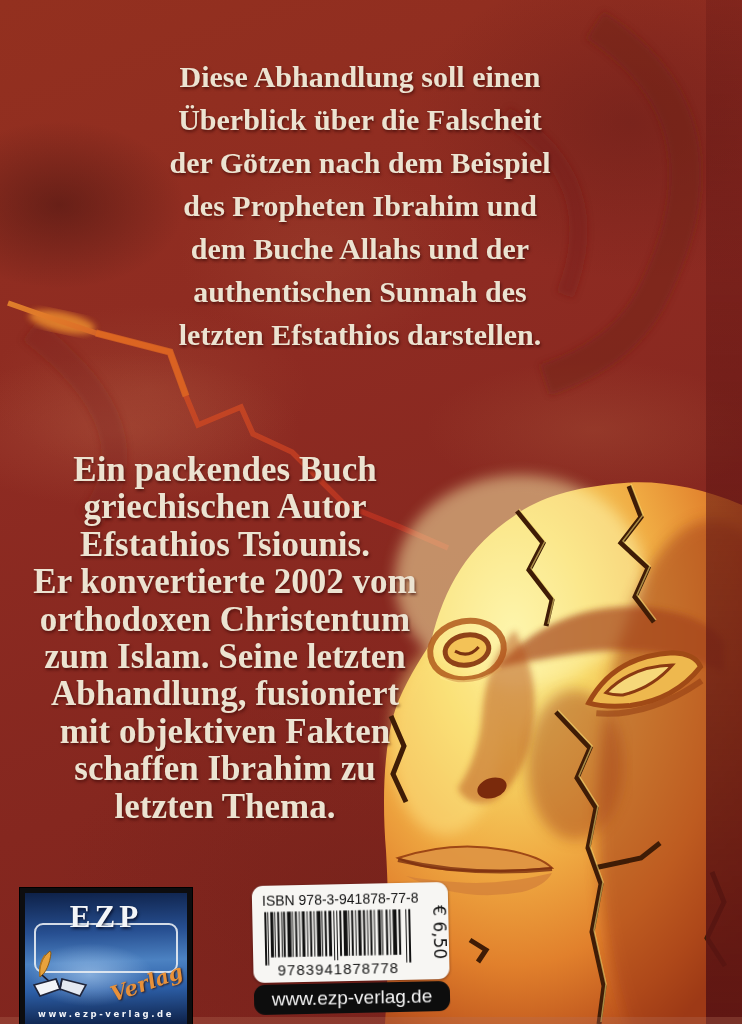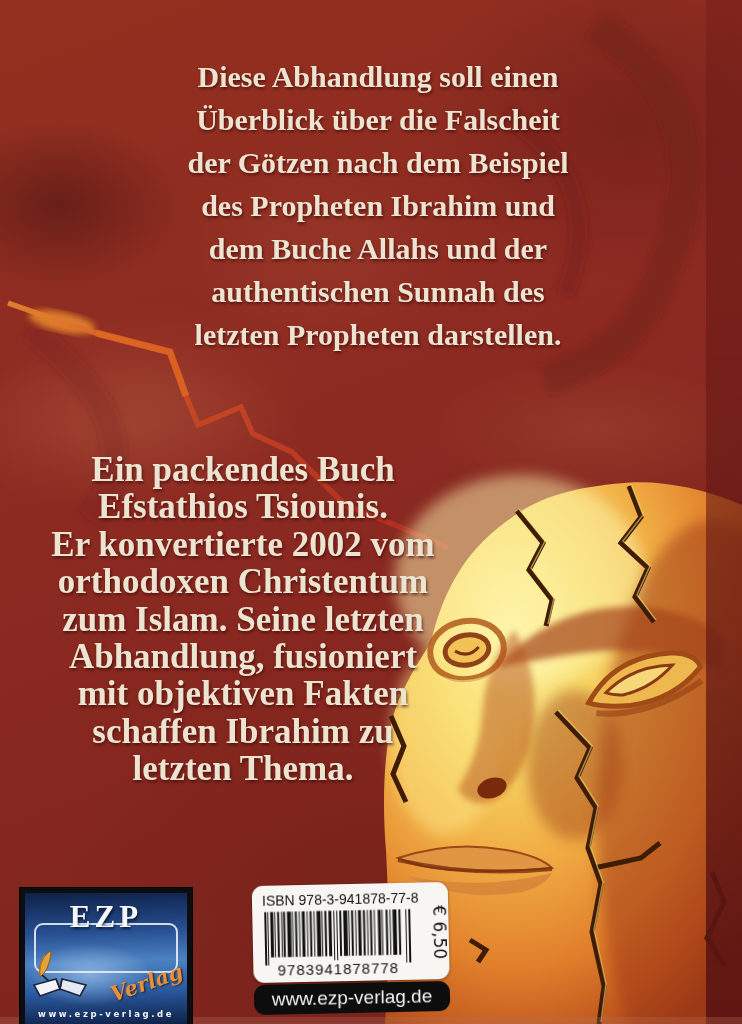--- a/index.html
+++ b/index.html
@@ -12,21 +12,21 @@
       radial-gradient(ellipse 200px 140px at 43% 25%, rgba(165,80,55,.28), transparent 70%),
       radial-gradient(ellipse 240px 100px at 80% 42%, rgba(175,92,62,.30), transparent 70%),
       radial-gradient(ellipse 230px 120px at 20% 38%, rgba(175,92,62,.25), transparent 70%),
       radial-gradient(ellipse 300px 220px at 85% 12%, rgba(96,26,22,.45), transparent 72%),
       radial-gradient(ellipse 420px 300px at 50% 88%, rgba(110,32,24,.45), transparent 75%),
       linear-gradient(160deg, #93301f 0%, #8e2b22 35%, #85271f 65%, #7c231d 100%);
   }
   .art{position:absolute;inset:0;pointer-events:none;}
   
   .blurb{position:absolute;text-align:center;color:#ece3d1;font-weight:700;
-    text-shadow:1px 2px 3px rgba(55,8,6,.65);margin-left:18px;}
+    text-shadow:1px 2px 3px rgba(55,8,6,.65);}
   .blurb-top{top:55px;left:75px;width:570px;font-size:30px;line-height:43px;}
   .blurb-author{top:451px;left:5px;width:440px;font-size:35px;line-height:37.4px;}
   
   .logo{position:absolute;left:20px;top:888px;width:148px;height:118px;
     background:#0d0d0f;padding:12px;box-shadow:0 0 0 1px #000;}
   .logo-blue{position:absolute;inset:5px;overflow:hidden;
     background:
       radial-gradient(ellipse 90px 45px at 40% 62%, rgba(190,220,250,.55), transparent 70%),
       linear-gradient(178deg,#0e2148 0%,#274f91 30%,#4c82c2 52%,#2c5ea6 72%,#0d1f45 100%);}
   .logo-wordframe{position:absolute;left:9px;right:9px;top:30px;height:46px;
@@ -159,25 +159,26 @@
     <rect x="0" y="1017" width="742" height="7" fill="#b5715a" opacity="0.3"></rect>
   </svg>
 
   <div class="blurb blurb-top">
     <div>Diese Abhandlung soll einen</div>
     <div>Überblick über die Falscheit</div>
     <div>der Götzen nach dem Beispiel</div>
     <div>des Propheten Ibrahim und</div>
     <div>dem Buche Allahs und der</div>
     <div>authentischen Sunnah des</div>
-    <div>letzten Propheten darstellen.</div>
+    <div>letzten Efstathios darstellen.</div>
   </div>
 
   <div class="blurb blurb-author">
     <div>Ein packendes Buch</div>
+    <div>griechischen Autor</div>
     <div>Efstathios Tsiounis.</div>
     <div>Er konvertierte 2002 vom</div>
     <div>orthodoxen Christentum</div>
     <div>zum Islam. Seine letzten</div>
     <div>Abhandlung, fusioniert</div>
     <div>mit objektiven Fakten</div>
     <div>schaffen Ibrahim zu</div>
     <div>letzten Thema.</div>
   </div>
 

